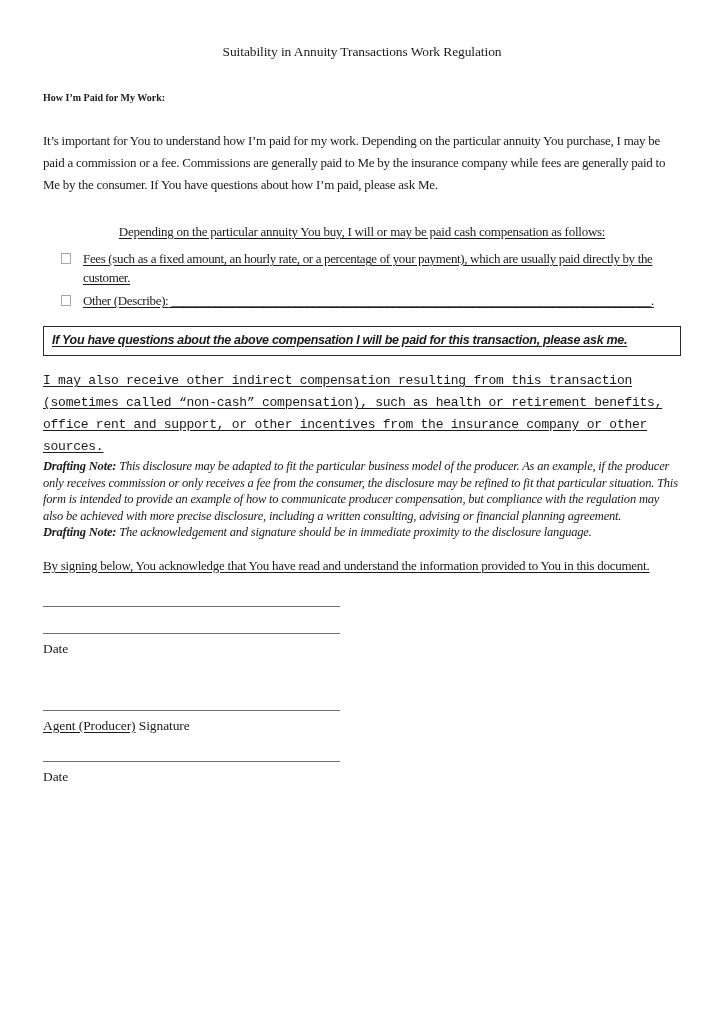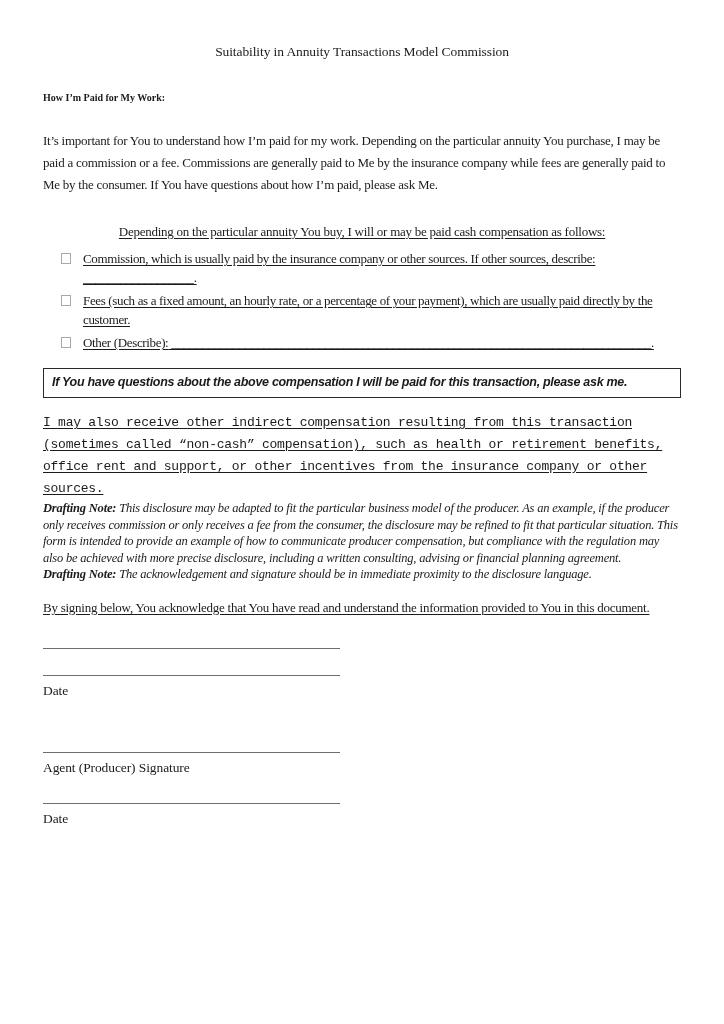--- a/index.html
+++ b/index.html
@@ -91,45 +91,38 @@
   }
   .sig-line-1 { margin-top: 29px; }
   .sig-line-mid { margin-top: 26px; }
   .sig-line-gap { margin-top: 52px; }
   .sig-label {
     margin-top: 6px;
     font-size: 13.5px;
     line-height: 18px;
     letter-spacing: -0.1px;
   }
-  .u { text-underline-offset: 2px; }
+  .u { text-decoration: underline; text-underline-offset: 2px; }
 </style>
 </head>
 <body>
 
 <div class="page">
   <div class="content">
 
-    <div class="title">Suitability in Annuity Transactions Model Commission</div>
+    <div class="title">Suitability in Annuity Transactions Work Regulation</div>
 
     <div class="heading">How I’m Paid for My Work:</div>
 
     <p class="para">It’s important for You to understand how I’m paid for my work. Depending on the particular annuity You purchase, I may be paid a commission or a fee. Commissions are generally paid to Me by the insurance company while fees are generally paid to Me by the consumer. If You have questions about how I’m paid, please ask Me.</p>
 
     <p class="para underline lead">Depending on the particular annuity You buy, I will or may be paid cash compensation as follows:</p>
 
     <div class="list">
 
-      <div class="item">
-        <span class="checkbox"></span>
-        <div class="item-text">
-          <span>Commission, which is usually paid by the insurance company or other sources. If other sources, describe:</span>
-          <span class="blank-block">__________________.</span>
-        </div>
-      </div>
 
       <div class="item">
         <span class="checkbox"></span>
         <div class="item-text">
           <span>Fees (such as a fixed amount, an hourly rate, or a percentage of your payment), which are usually paid directly by the customer.</span>
         </div>
       </div>
 
       <div class="item">
         <span class="checkbox"></span>

